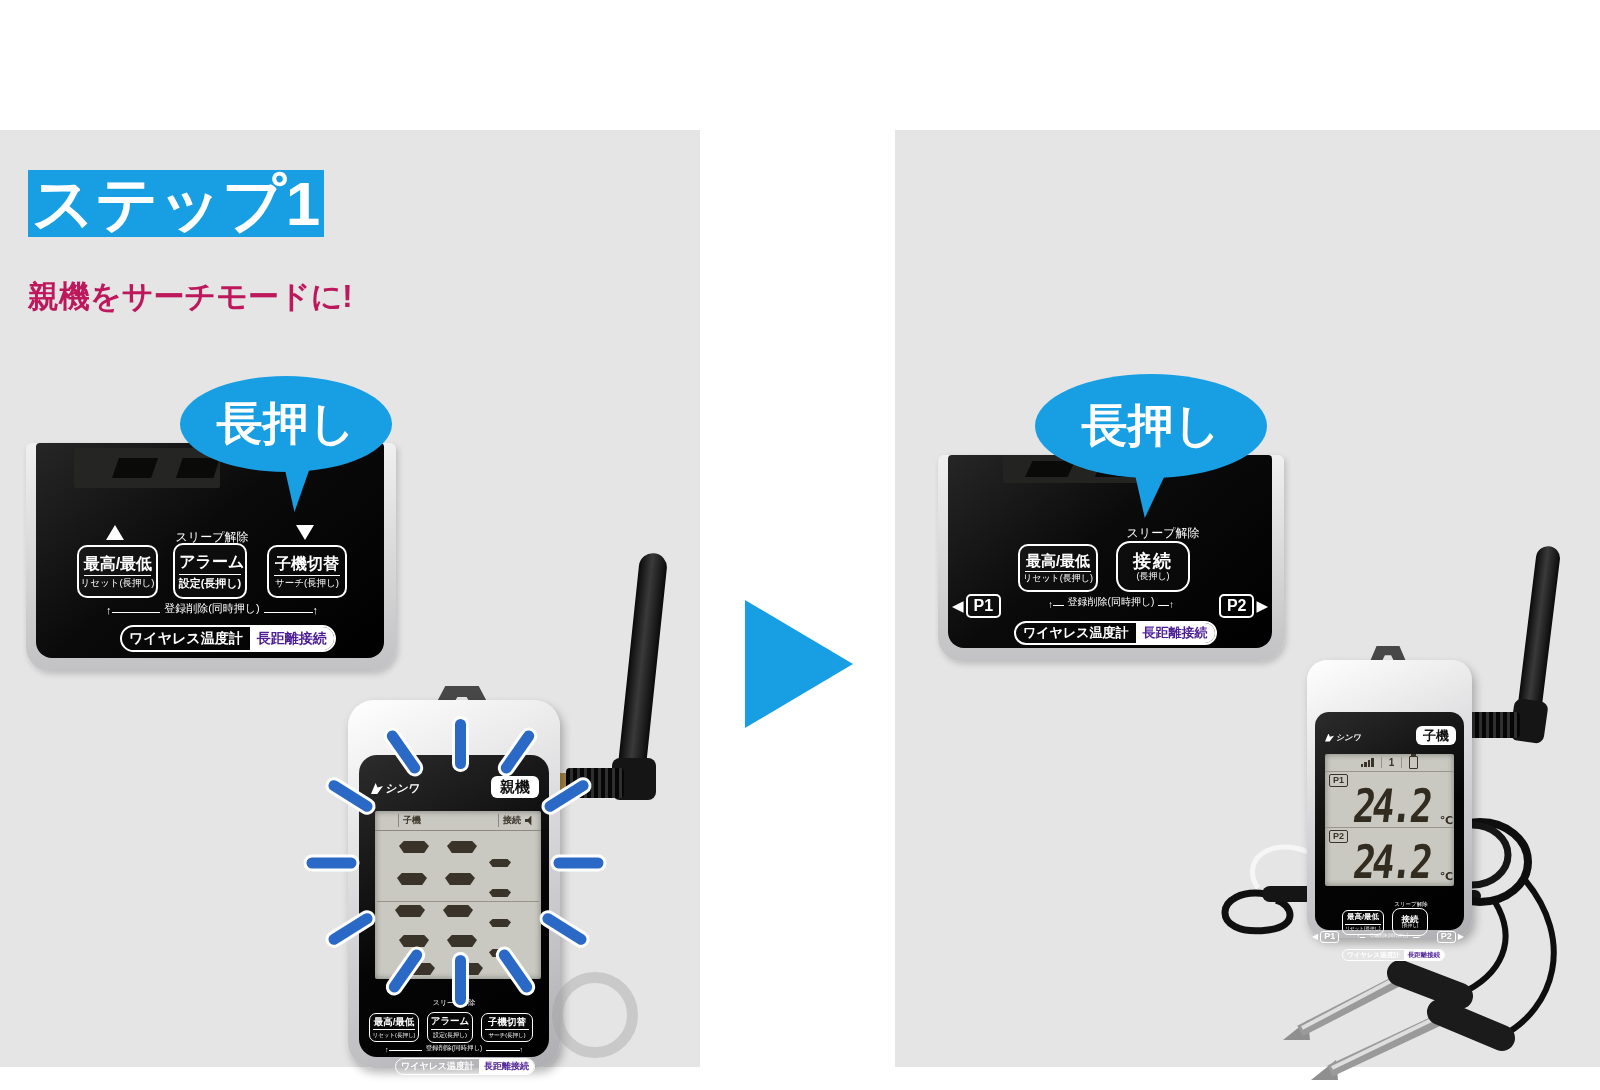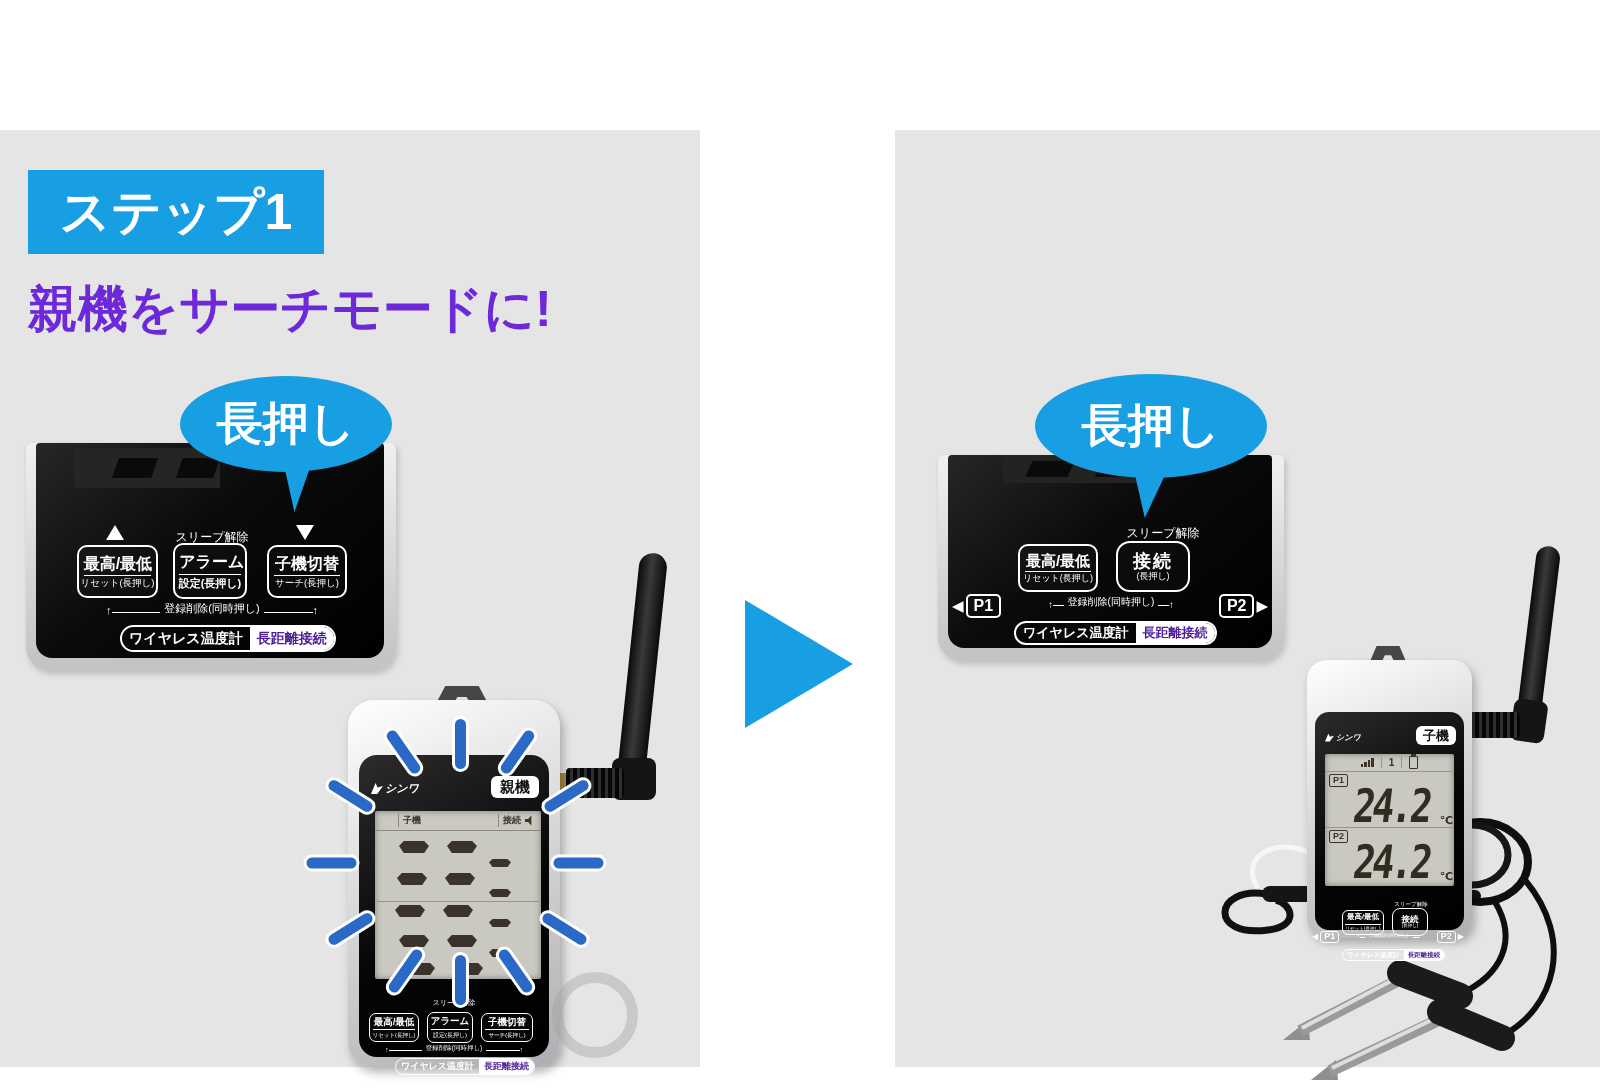--- a/index.html
+++ b/index.html
@@ -9,23 +9,23 @@
 
   
   .gray-panel{position:absolute;top:130px;height:937px;background:#e5e5e6;}
 
   
   .title-box{position:absolute;left:8px;top:8px;width:1576px;height:116px;background:#fff;
              border:6px solid #231815;box-sizing:border-box;display:flex;align-items:center;justify-content:center;}
   .title-text{font-size:70px;font-weight:900;color:#231815;letter-spacing:1px;}
 
   
-  .badge-step{position:absolute;width:296px;height:84px;background:#189FE3;color:#fff;
-              font-size:50px;font-weight:800;display:flex;align-items:center;justify-content:center;}
-  .step-desc{position:absolute;font-size:50px;font-weight:800;color:#6d28d9;white-space:nowrap;}
+  .badge-step{position:absolute;width:296px;height:67px;background:#189FE3;color:#fff;
+              font-size:62px;font-weight:800;display:flex;align-items:center;justify-content:center;}
+  .step-desc{position:absolute;font-size:31px;font-weight:800;color:#be185d;white-space:nowrap;}
 
   
   .next-arrow{position:absolute;left:745px;top:600px;width:108px;height:128px;background:#189FE3;
               clip-path:polygon(0 0,100% 50%,0 100%);}
 
   
   .bubble{position:absolute;background:#189FE3;border-radius:50%;color:#fff;font-weight:800;
           font-size:46px;display:flex;align-items:center;justify-content:center;z-index:35;}
   .bubble-tail{position:absolute;background:#189FE3;z-index:34;}
 

